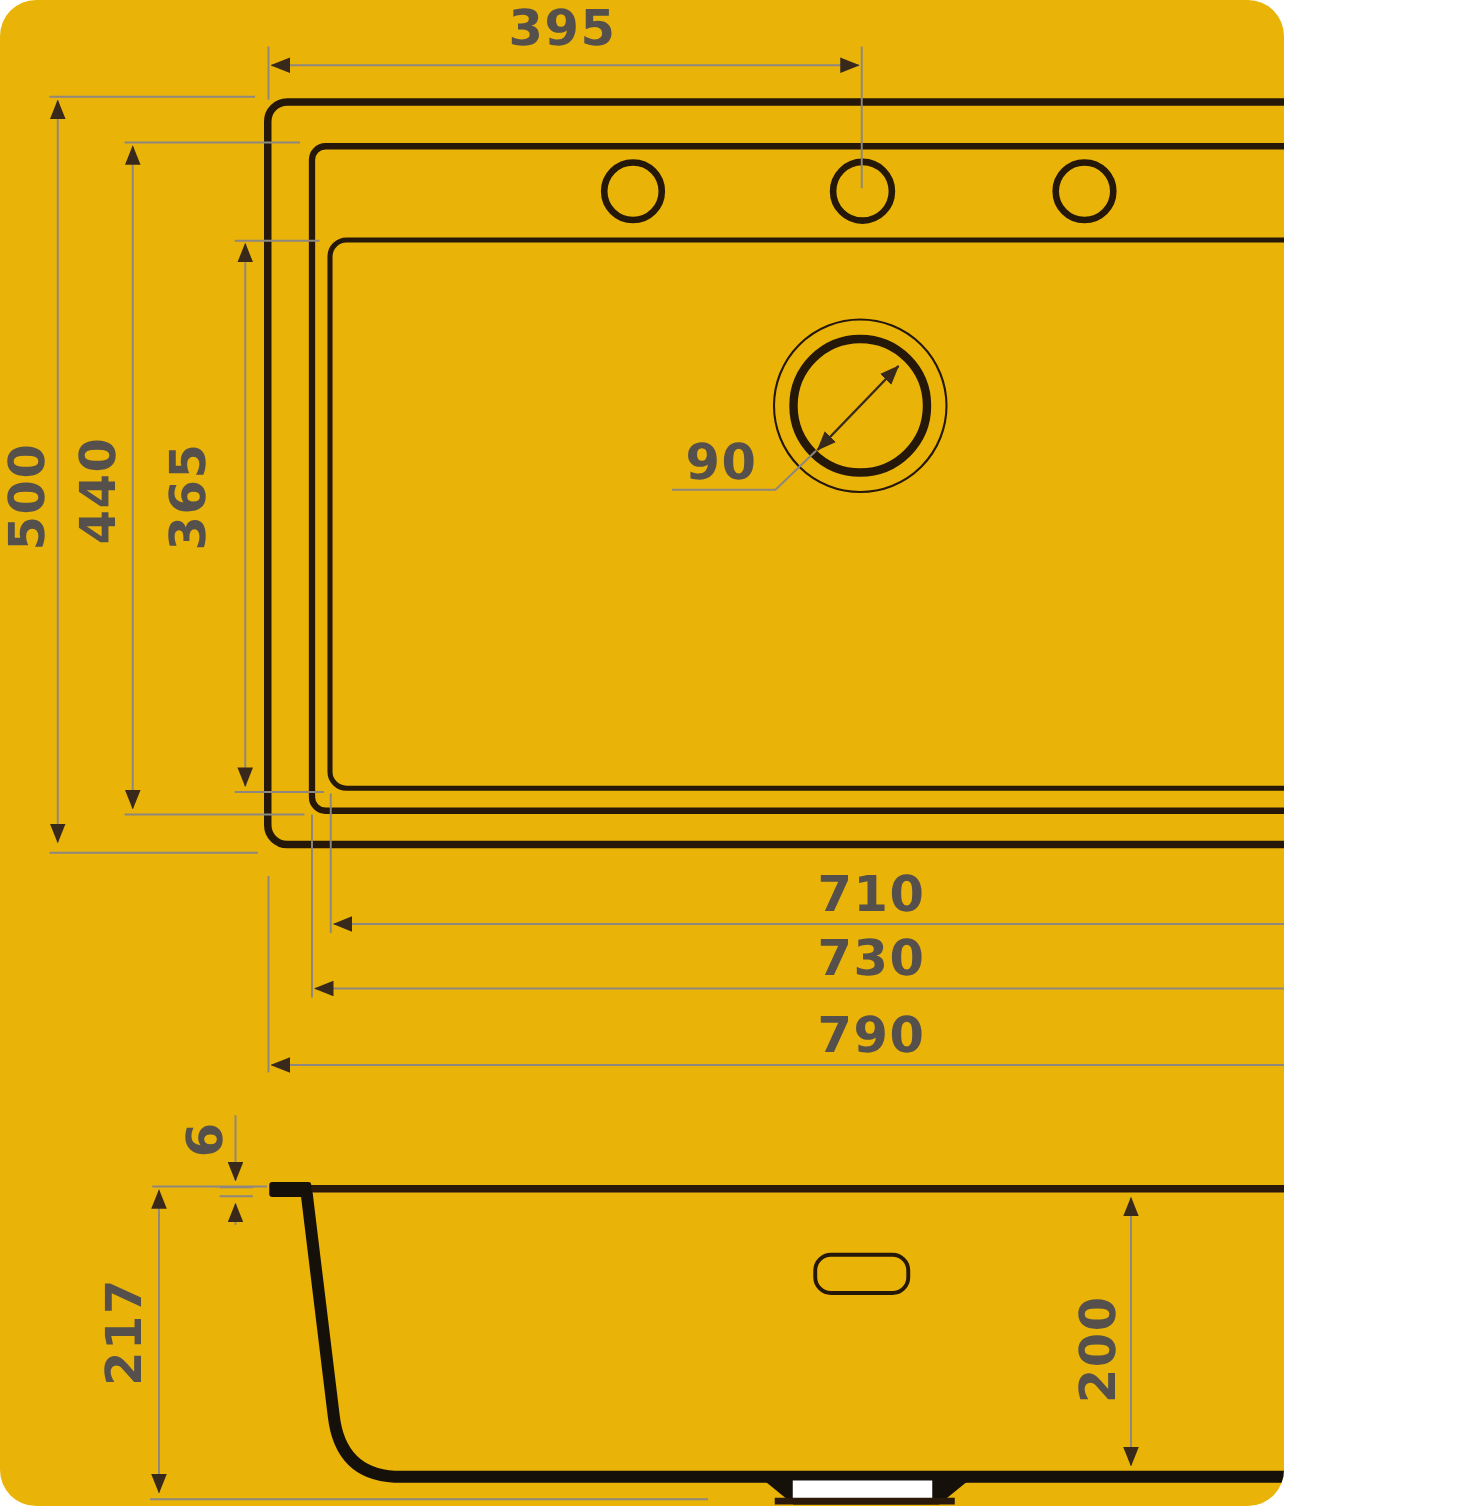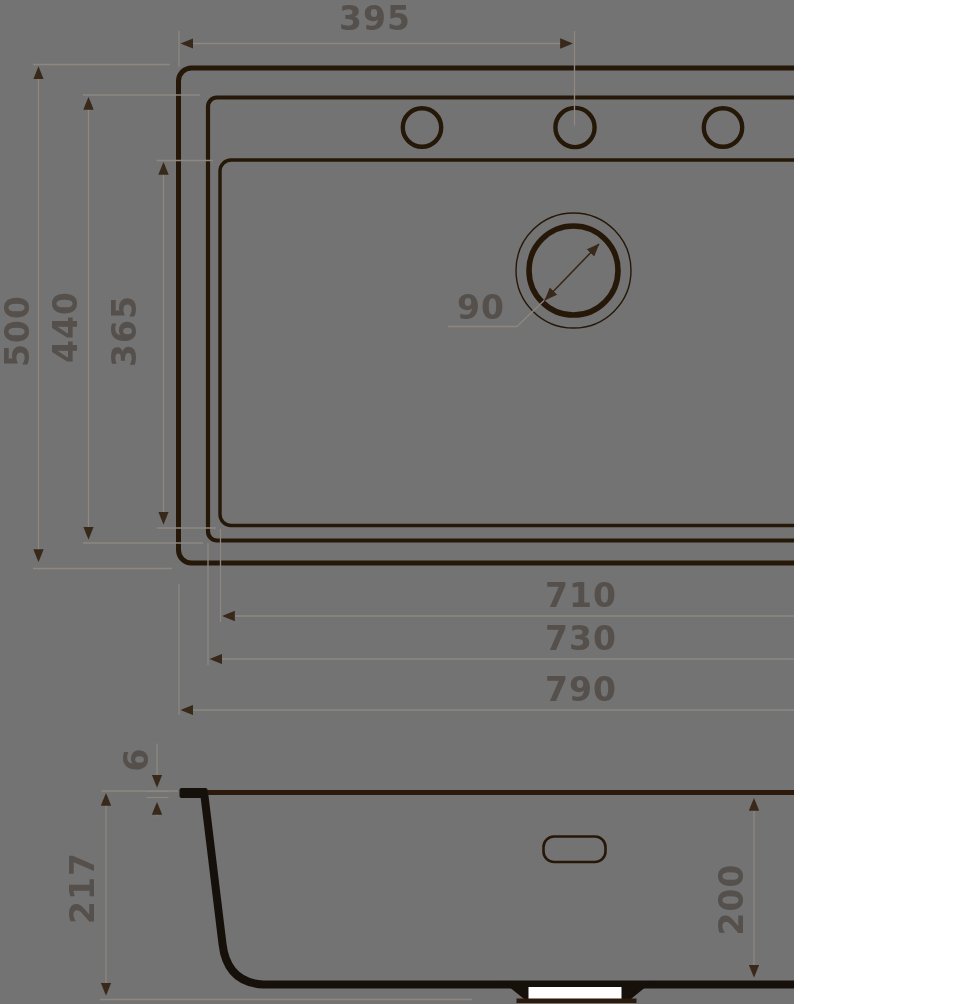--- a/index.html
+++ b/index.html
@@ -1,16 +1,16 @@
 <!DOCTYPE html>
 <html><head>
 <meta charset="utf-8">
 <style>
   html,body{margin:0;padding:0;background:#fff;}
-  .canvas{position:relative;width:794px;height:1004px;background:#737373;overflow:hidden;}
+  .canvas{position:relative;width:856px;height:1004px;background:#eab308;overflow:hidden;border-radius:24px;}
   svg{position:absolute;left:0;top:0;}
   .outline{stroke:#261809;fill:none;}
   .dim{stroke:#8d8780;stroke-width:1.3;fill:none;}
   .dimdark{stroke:#38291a;stroke-width:1.6;fill:none;}
   .profile{stroke:#16100a;fill:none;stroke-linecap:round;stroke-linejoin:round;}
   .dark{fill:#16100a;}
   .brown{fill:#2b190b;}
   .dimtxt{font-family:"DejaVu Sans",sans-serif;font-weight:700;font-size:33px;fill:#55504b;letter-spacing:1px;}
 </style>
 </head>

